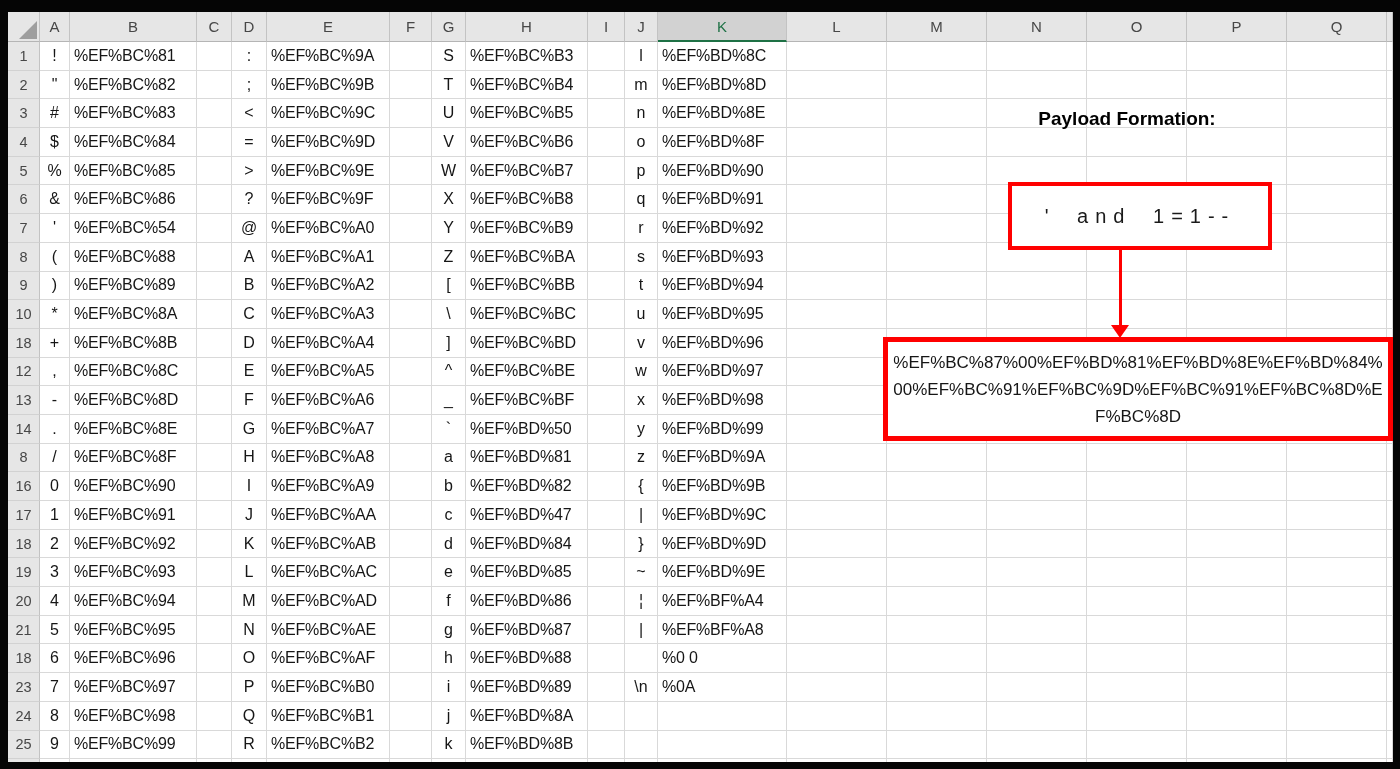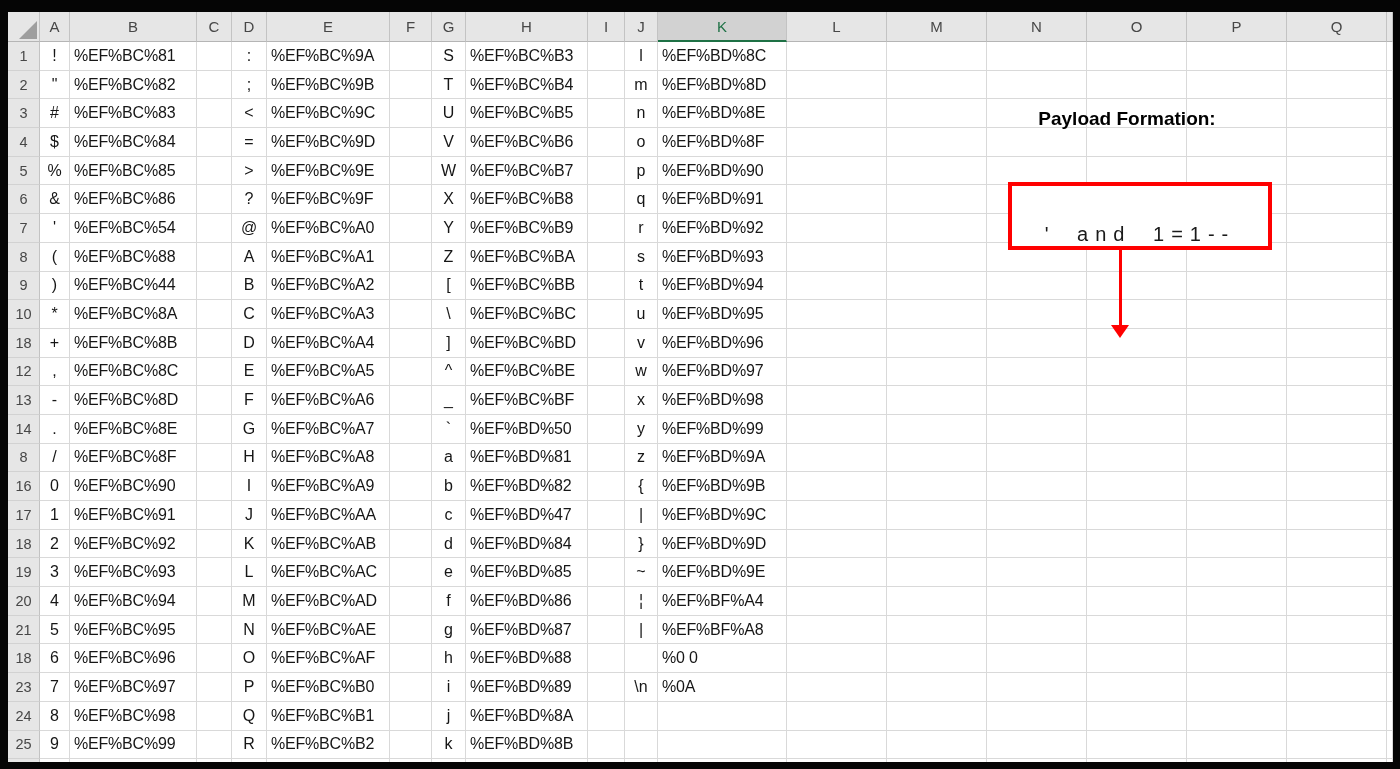--- a/index.html
+++ b/index.html
@@ -44,21 +44,21 @@
     border-left:18px solid transparent;border-bottom:18px solid #9e9e9e;
   }
   .overlay{position:absolute;left:0;top:4px;width:1385px;height:750px;pointer-events:none;}
   .pf-title{
     position:absolute;left:869px;top:92px;width:500px;height:24px;
     text-align:center;font-weight:bold;font-size:19px;color:#000;
   }
   .box1{
     position:absolute;left:1000px;top:166px;width:264px;height:68px;
     border:4px solid #ff0000;box-sizing:border-box;background:#fff;
-    display:flex;align-items:flex-end;justify-content:center;
+    display:flex;align-items:center;justify-content:center;
   }
   .box1 span{
     font-size:20px;color:#1a1a1a;letter-spacing:7px;word-spacing:9px;white-space:pre;
   }
   .arrow-line{
     position:absolute;left:1111px;top:234px;width:3px;height:77px;background:#ff0000;
   }
   .arrow-head{
     position:absolute;left:1103px;top:309px;width:0;height:0;
     border-left:9px solid transparent;border-right:9px solid transparent;
@@ -247,21 +247,21 @@
       <div class="cell code">%EF%BD%93</div>
       <div class="cell char"></div>
       <div class="cell char"></div>
       <div class="cell char"></div>
       <div class="cell char"></div>
       <div class="cell char"></div>
       <div class="cell char"></div>
       <div class="cell char"></div>
       <div class="rowhdr">9</div>
       <div class="cell char">)</div>
-      <div class="cell code">%EF%BC%44</div>
+      <div class="cell code">%EF%BC%89</div>
       <div class="cell char"></div>
       <div class="cell char">B</div>
       <div class="cell code">%EF%BC%A2</div>
       <div class="cell char"></div>
       <div class="cell char">[</div>
       <div class="cell code">%EF%BC%BB</div>
       <div class="cell char"></div>
       <div class="cell char">t</div>
       <div class="cell code">%EF%BD%94</div>
       <div class="cell char"></div>
@@ -599,14 +599,17 @@
   <div class="overlay">
     <div class="pf-title">Payload Formation:</div>
 
     <div class="box1">
       <span>' and 1=1--</span>
     </div>
 
     <div class="arrow-line"></div>
     <div class="arrow-head"></div>
 
+    <div class="box2">
+      <span>%EF%BC%87%00%EF%BD%81%EF%BD%8E%EF%BD%84%00%EF%BC%91%EF%BC%9D%EF%BC%91%EF%BC%8D%EF%BC%8D</span>
+    </div>
   </div>
 </div>
 
 </body></html>

